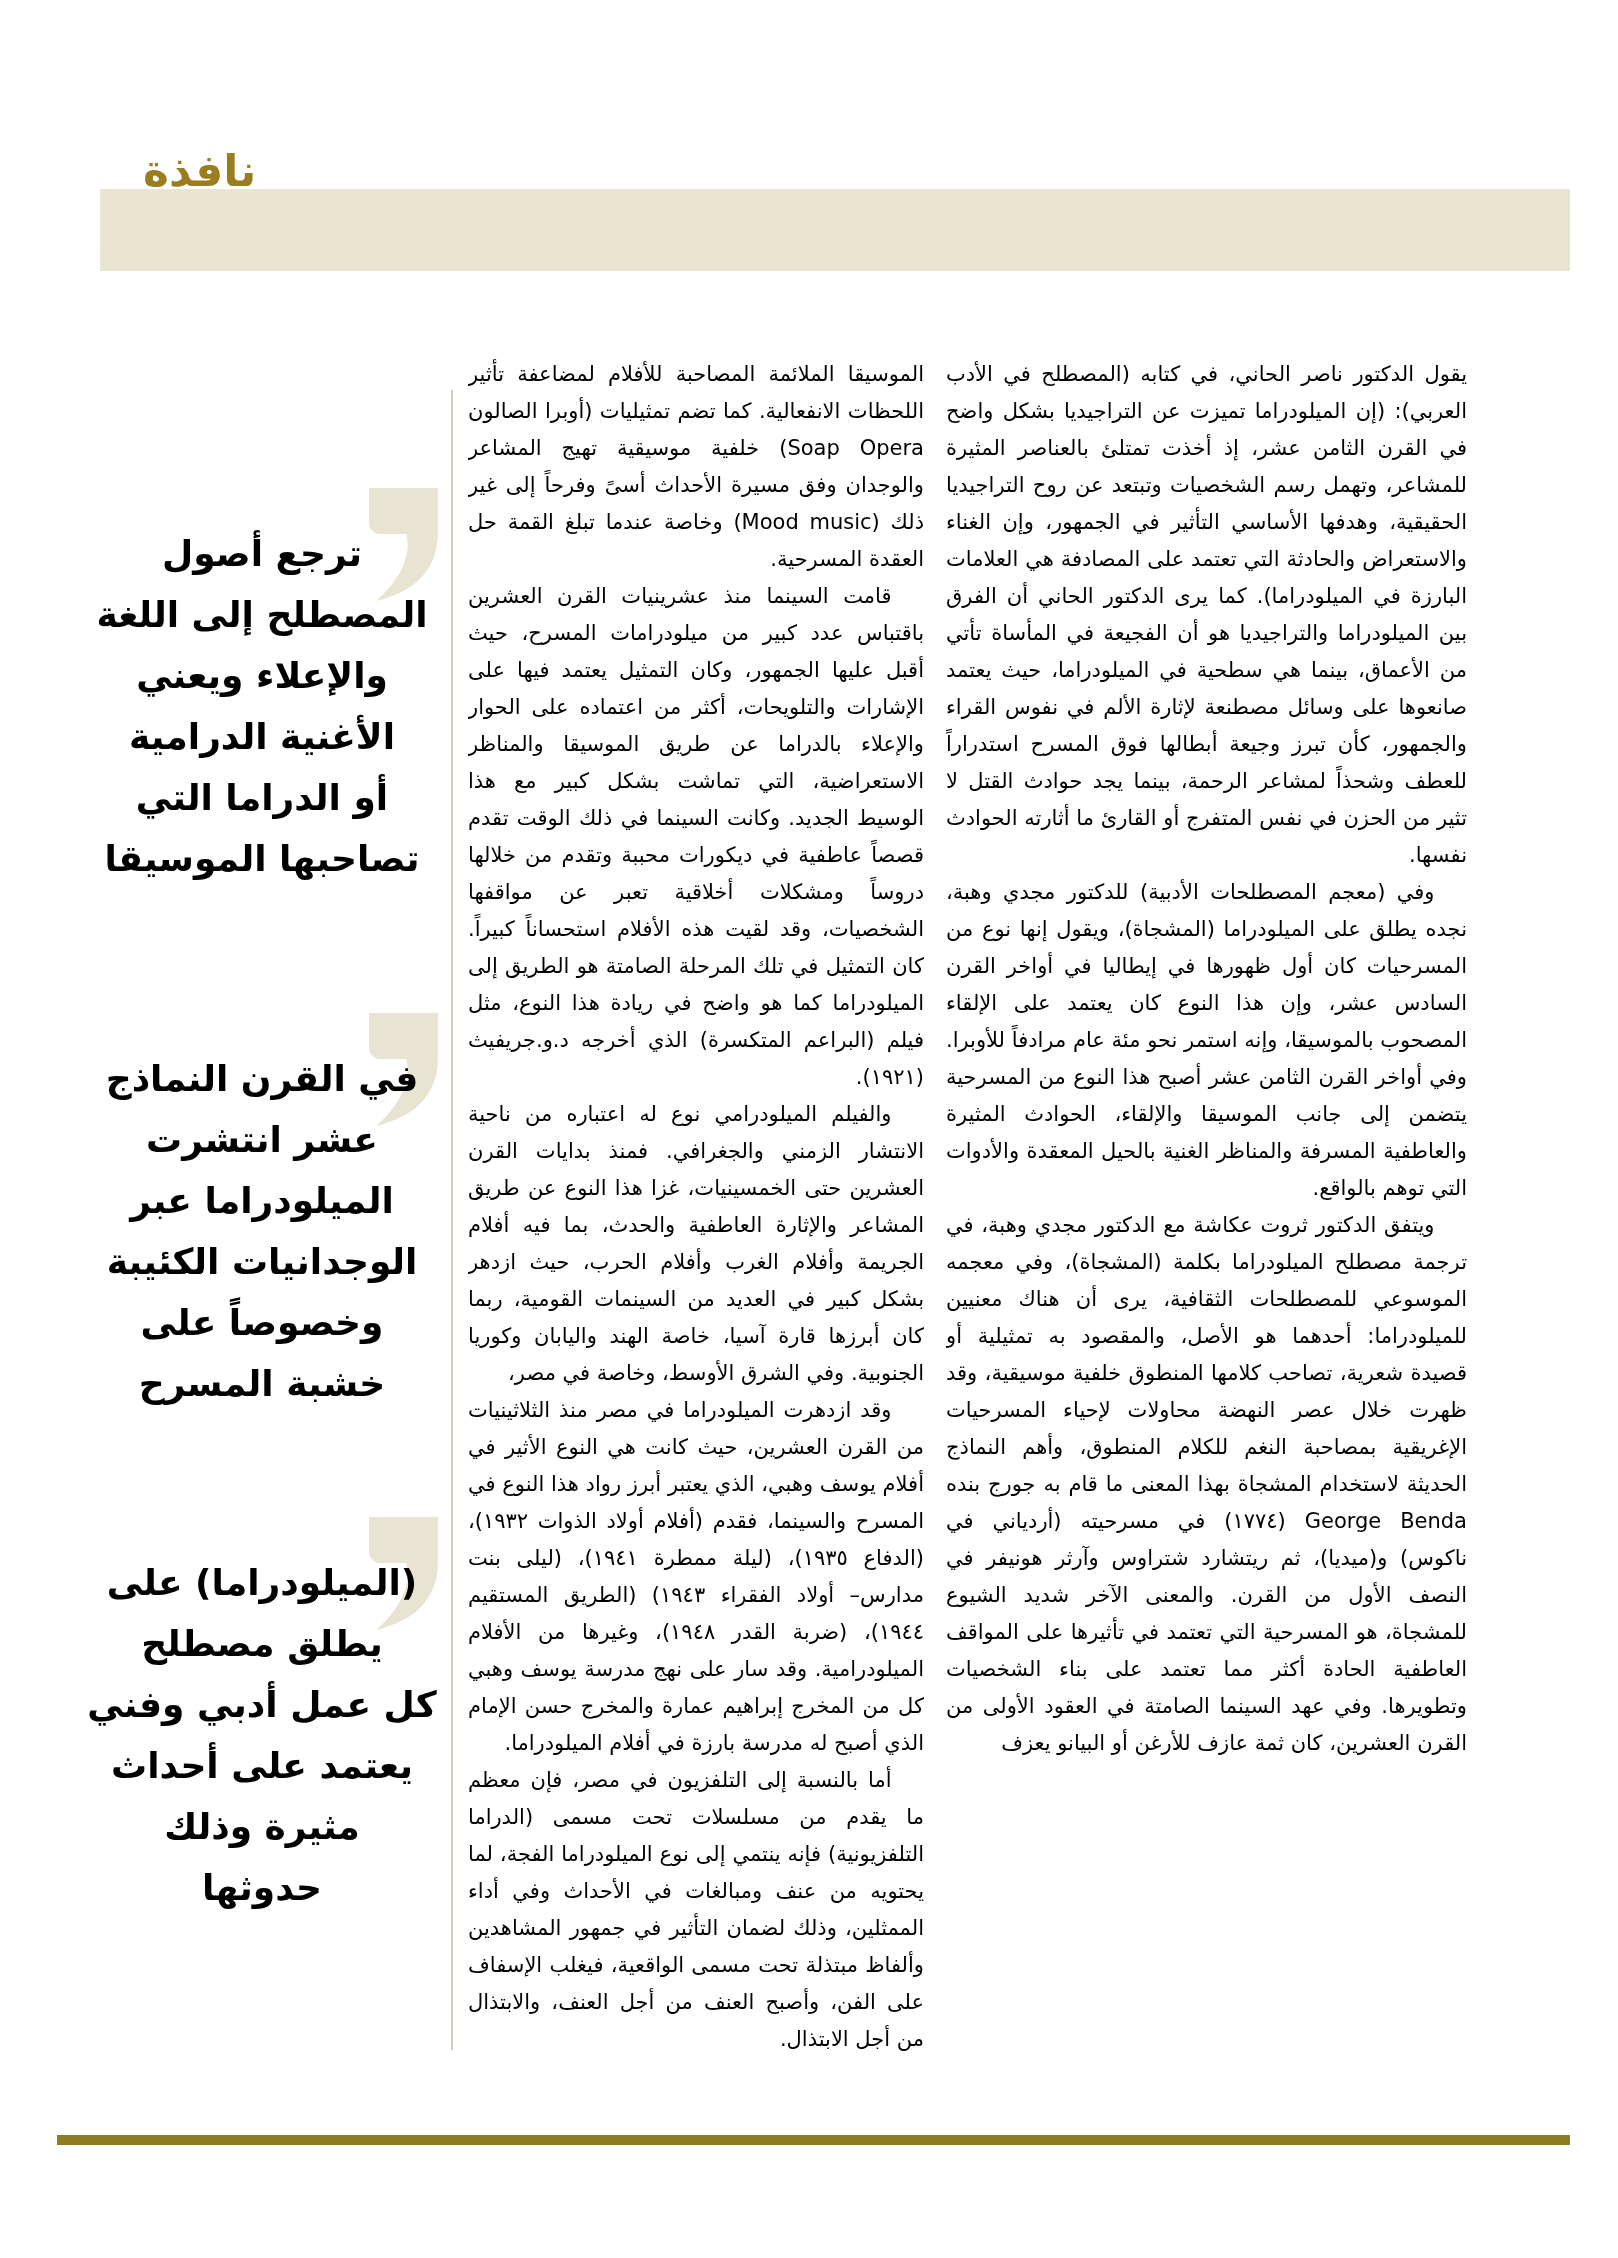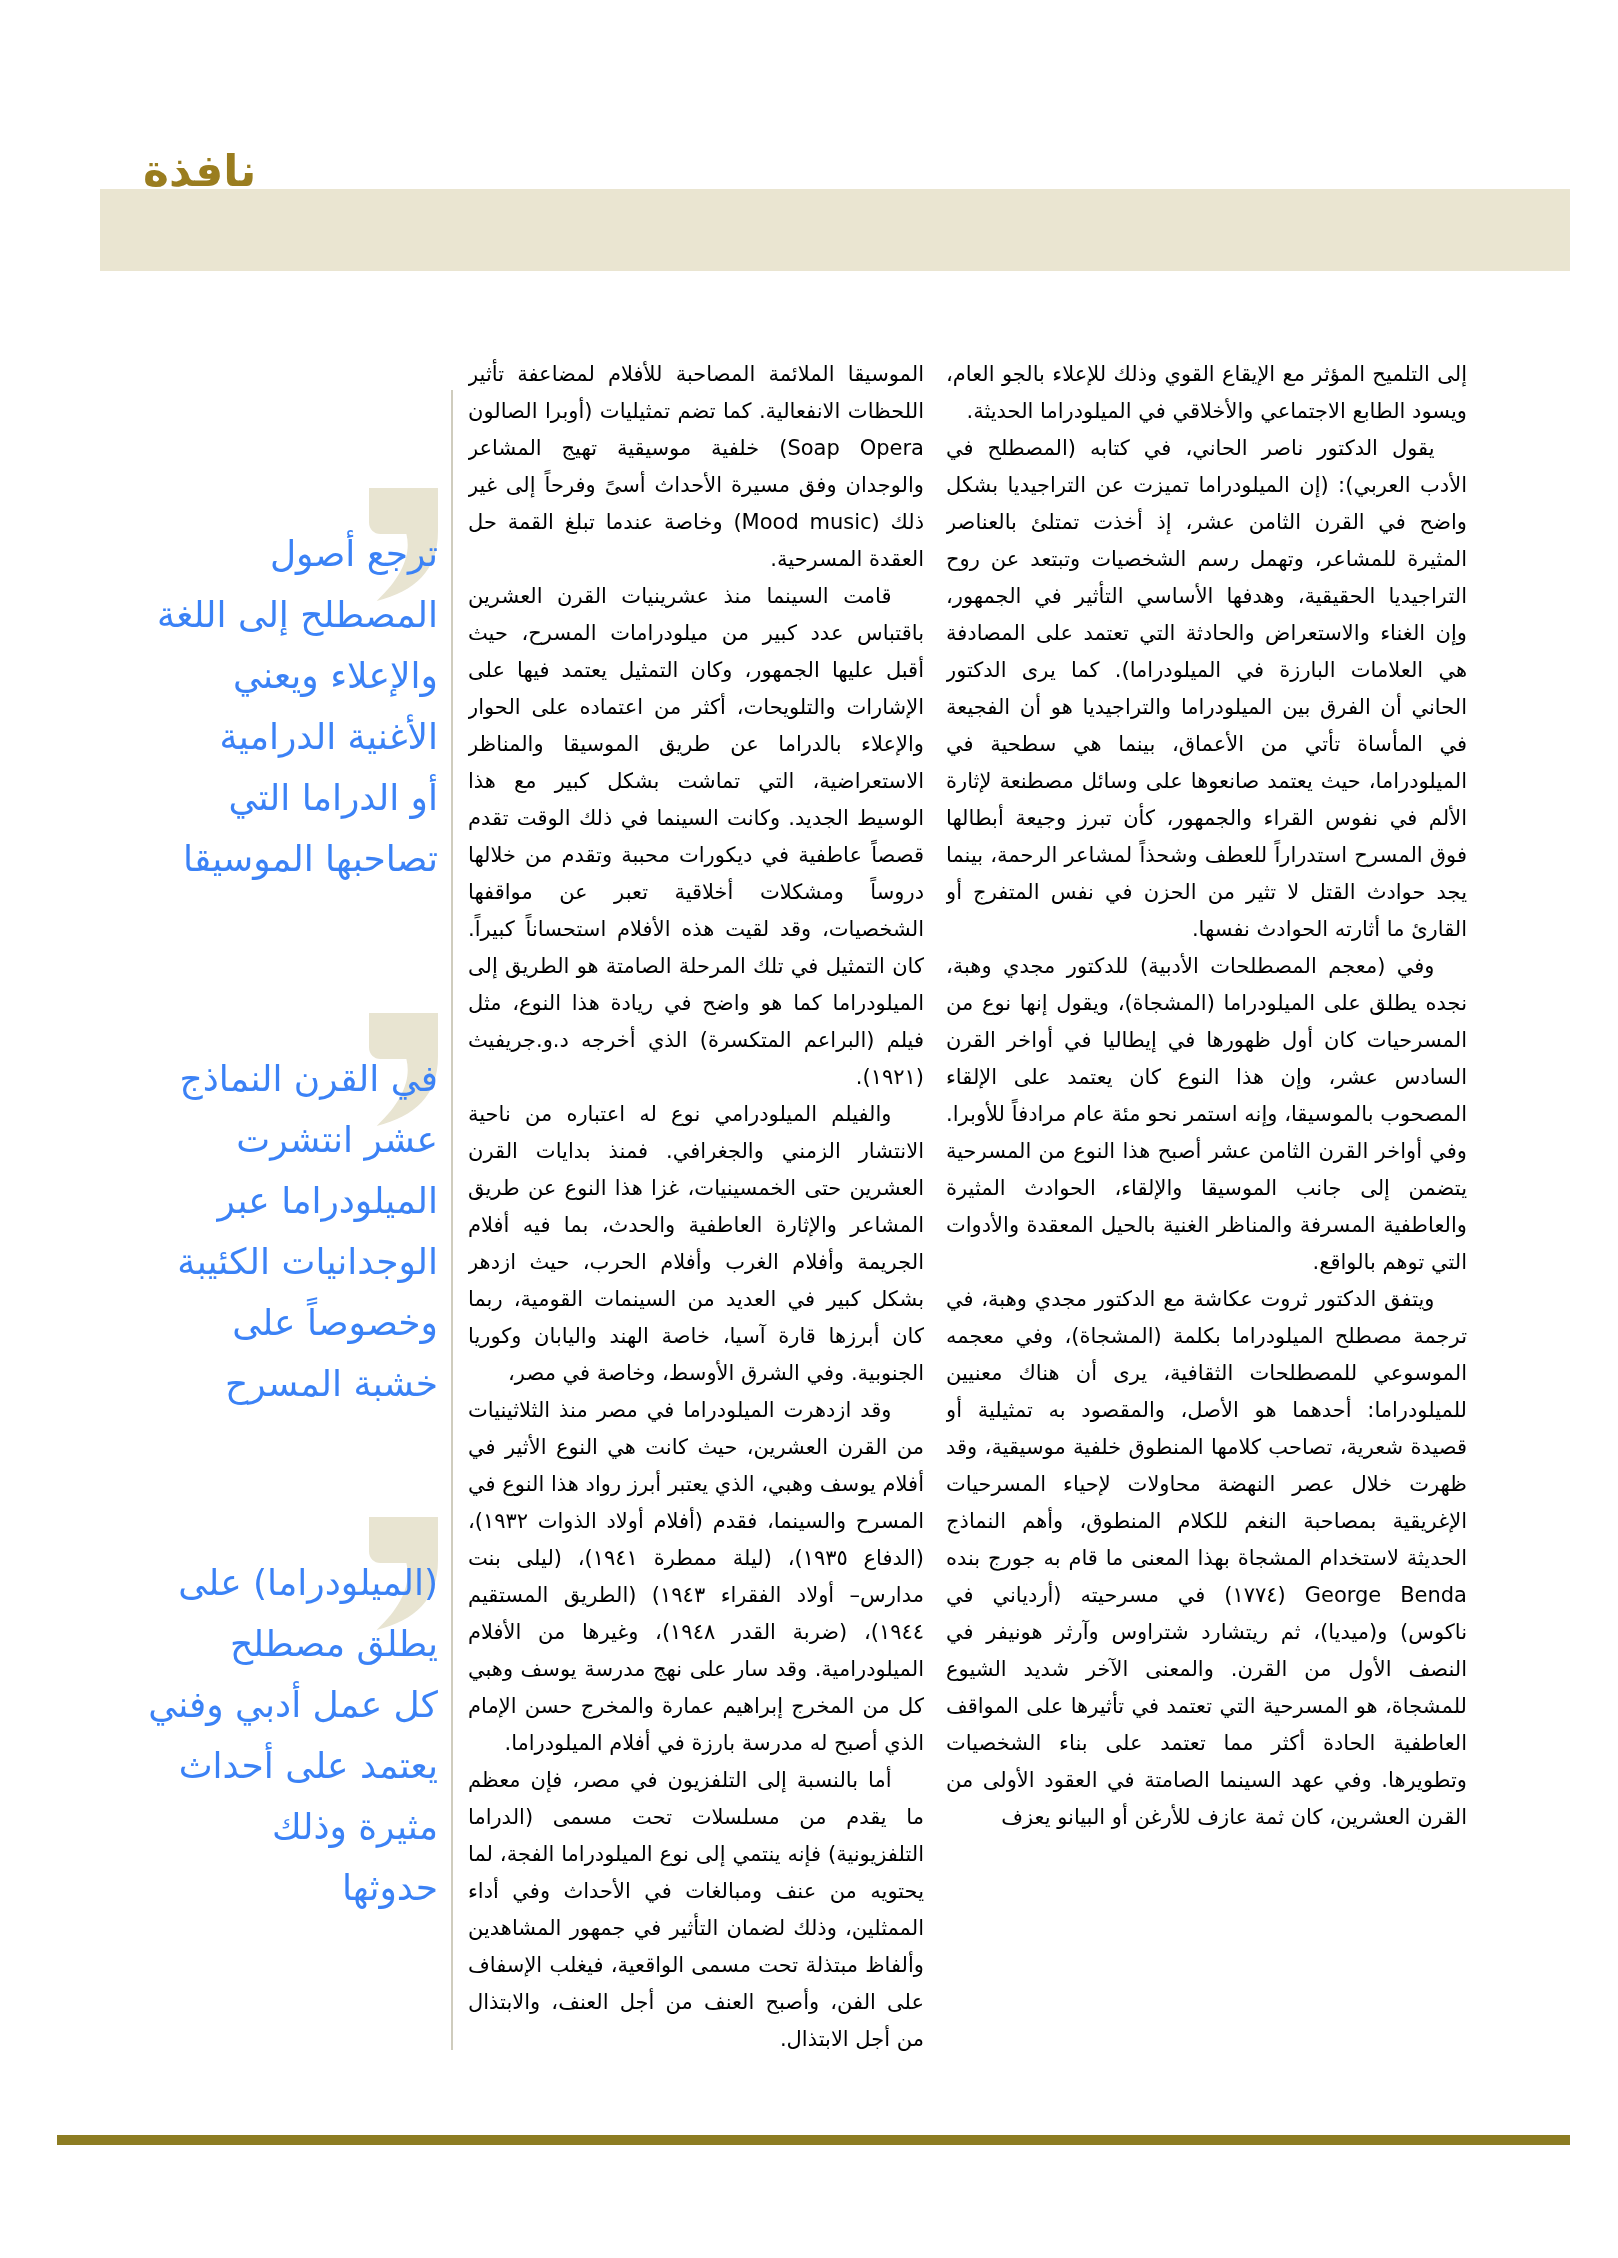--- a/index.html
+++ b/index.html
@@ -30,21 +30,21 @@
   .col p:first-child{ text-indent:0; }
 
   .divider{
     position:absolute; left:499px; top:390px; width:1.9px; height:1660px;
     background:#cfccbd;
   }
 
   
   .pullquote{
     position:absolute; left:134px; width:352px; direction:rtl;
-    font-weight:normal; color:#3b82f6;
+    text-align:center; font-weight:bold; color:#000000;
     font-size:36px; line-height:61px;
   }
   .pullquote .qmark{
     position:absolute; top:4.8px; right:0; z-index:0; pointer-events:none;
   }
   .pullquote .qtext{ position:relative; z-index:1; padding-top:40px; }
   .pullquote .qtext div{ white-space:nowrap; }
   #quote1{ top:483px; }
   #quote2{ top:1008px; }
   #quote3{ top:1512px; }
@@ -123,21 +123,20 @@
 
   <div class="col col-middle">
       <p>الموسيقا الملائمة المصاحبة للأفلام لمضاعفة تأثير اللحظات الانفعالية. كما تضم تمثيليات (أوبرا الصالون Soap Opera) خلفية موسيقية تهيج المشاعر والوجدان وفق مسيرة الأحداث أسىً وفرحاً إلى غير ذلك (Mood music) وخاصة عندما تبلغ القمة حل العقدة المسرحية.</p>
       <p>قامت السينما منذ عشرينيات القرن العشرين باقتباس عدد كبير من ميلودرامات المسرح، حيث أقبل عليها الجمهور، وكان التمثيل يعتمد فيها على الإشارات والتلويحات، أكثر من اعتماده على الحوار والإعلاء بالدراما عن طريق الموسيقا والمناظر الاستعراضية، التي تماشت بشكل كبير مع هذا الوسيط الجديد. وكانت السينما في ذلك الوقت تقدم قصصاً عاطفية في ديكورات محببة وتقدم من خلالها دروساً ومشكلات أخلاقية تعبر عن مواقفها الشخصيات، وقد لقيت هذه الأفلام استحساناً كبيراً. كان التمثيل في تلك المرحلة الصامتة هو الطريق إلى الميلودراما كما هو واضح في ريادة هذا النوع، مثل فيلم (البراعم المتكسرة) الذي أخرجه د.و.جريفيث (١٩٢١).</p>
       <p>والفيلم الميلودرامي نوع له اعتباره من ناحية الانتشار الزمني والجغرافي. فمنذ بدايات القرن العشرين حتى الخمسينيات، غزا هذا النوع عن طريق المشاعر والإثارة العاطفية والحدث، بما فيه أفلام الجريمة وأفلام الغرب وأفلام الحرب، حيث ازدهر بشكل كبير في العديد من السينمات القومية، ربما كان أبرزها قارة آسيا، خاصة الهند واليابان وكوريا الجنوبية. وفي الشرق الأوسط، وخاصة في مصر،</p>
       <p>وقد ازدهرت الميلودراما في مصر منذ الثلاثينيات من القرن العشرين، حيث كانت هي النوع الأثير في أفلام يوسف وهبي، الذي يعتبر أبرز رواد هذا النوع في المسرح والسينما، فقدم (أفلام أولاد الذوات ١٩٣٢)، (الدفاع ١٩٣٥)، (ليلة ممطرة ١٩٤١)، (ليلى بنت مدارس– أولاد الفقراء ١٩٤٣) (الطريق المستقيم ١٩٤٤)، (ضربة القدر ١٩٤٨)، وغيرها من الأفلام الميلودرامية. وقد سار على نهج مدرسة يوسف وهبي كل من المخرج إبراهيم عمارة والمخرج حسن الإمام الذي أصبح له مدرسة بارزة في أفلام الميلودراما.</p>
       <p>أما بالنسبة إلى التلفزيون في مصر، فإن معظم ما يقدم من مسلسلات تحت مسمى (الدراما التلفزيونية) فإنه ينتمي إلى نوع الميلودراما الفجة، لما يحتويه من عنف ومبالغات في الأحداث وفي أداء الممثلين، وذلك لضمان التأثير في جمهور المشاهدين وألفاظ مبتذلة تحت مسمى الواقعية، فيغلب الإسفاف على الفن، وأصبح العنف من أجل العنف، والابتذال من أجل الابتذال.</p>
     </div>
 
   <div class="col col-right">
-      <p>إلى التلميح المؤثر مع الإيقاع القوي وذلك للإعلاء بالجو العام، ويسود الطابع الاجتماعي والأخلاقي في الميلودراما الحديثة.</p>
       <p>يقول الدكتور ناصر الحاني، في كتابه (المصطلح في الأدب العربي): (إن الميلودراما تميزت عن التراجيديا بشكل واضح في القرن الثامن عشر، إذ أخذت تمتلئ بالعناصر المثيرة للمشاعر، وتهمل رسم الشخصيات وتبتعد عن روح التراجيديا الحقيقية، وهدفها الأساسي التأثير في الجمهور، وإن الغناء والاستعراض والحادثة التي تعتمد على المصادفة هي العلامات البارزة في الميلودراما). كما يرى الدكتور الحاني أن الفرق بين الميلودراما والتراجيديا هو أن الفجيعة في المأساة تأتي من الأعماق، بينما هي سطحية في الميلودراما، حيث يعتمد صانعوها على وسائل مصطنعة لإثارة الألم في نفوس القراء والجمهور، كأن تبرز وجيعة أبطالها فوق المسرح استدراراً للعطف وشحذاً لمشاعر الرحمة، بينما يجد حوادث القتل لا تثير من الحزن في نفس المتفرج أو القارئ ما أثارته الحوادث نفسها.</p>
       <p>وفي (معجم المصطلحات الأدبية) للدكتور مجدي وهبة، نجده يطلق على الميلودراما (المشجاة)، ويقول إنها نوع من المسرحيات كان أول ظهورها في إيطاليا في أواخر القرن السادس عشر، وإن هذا النوع كان يعتمد على الإلقاء المصحوب بالموسيقا، وإنه استمر نحو مئة عام مرادفاً للأوبرا. وفي أواخر القرن الثامن عشر أصبح هذا النوع من المسرحية يتضمن إلى جانب الموسيقا والإلقاء، الحوادث المثيرة والعاطفية المسرفة والمناظر الغنية بالحيل المعقدة والأدوات التي توهم بالواقع.</p>
       <p>ويتفق الدكتور ثروت عكاشة مع الدكتور مجدي وهبة، في ترجمة مصطلح الميلودراما بكلمة (المشجاة)، وفي معجمه الموسوعي للمصطلحات الثقافية، يرى أن هناك معنيين للميلودراما: أحدهما هو الأصل، والمقصود به تمثيلية أو قصيدة شعرية، تصاحب كلامها المنطوق خلفية موسيقية، وقد ظهرت خلال عصر النهضة محاولات لإحياء المسرحيات الإغريقية بمصاحبة النغم للكلام المنطوق، وأهم النماذج الحديثة لاستخدام المشجاة بهذا المعنى ما قام به جورج بنده George Benda (١٧٧٤) في مسرحيته (أردياني في ناكوس) و(ميديا)، ثم ريتشارد شتراوس وآرثر هونيفر في النصف الأول من القرن. والمعنى الآخر شديد الشيوع للمشجاة، هو المسرحية التي تعتمد في تأثيرها على المواقف العاطفية الحادة أكثر مما تعتمد على بناء الشخصيات وتطويرها. وفي عهد السينما الصامتة في العقود الأولى من القرن العشرين، كان ثمة عازف للأرغن أو البيانو يعزف</p>
     </div>
 
   <div class="footer-bar">
     <div class="footer-inner">
       <span class="footer-issue">العدد التاسع والعشرون - مارس ٢٠١٩ -</span>
       <span class="footer-logo">الشارقةالثقافية</span>
       <span class="footer-page">١٣٣</span>

